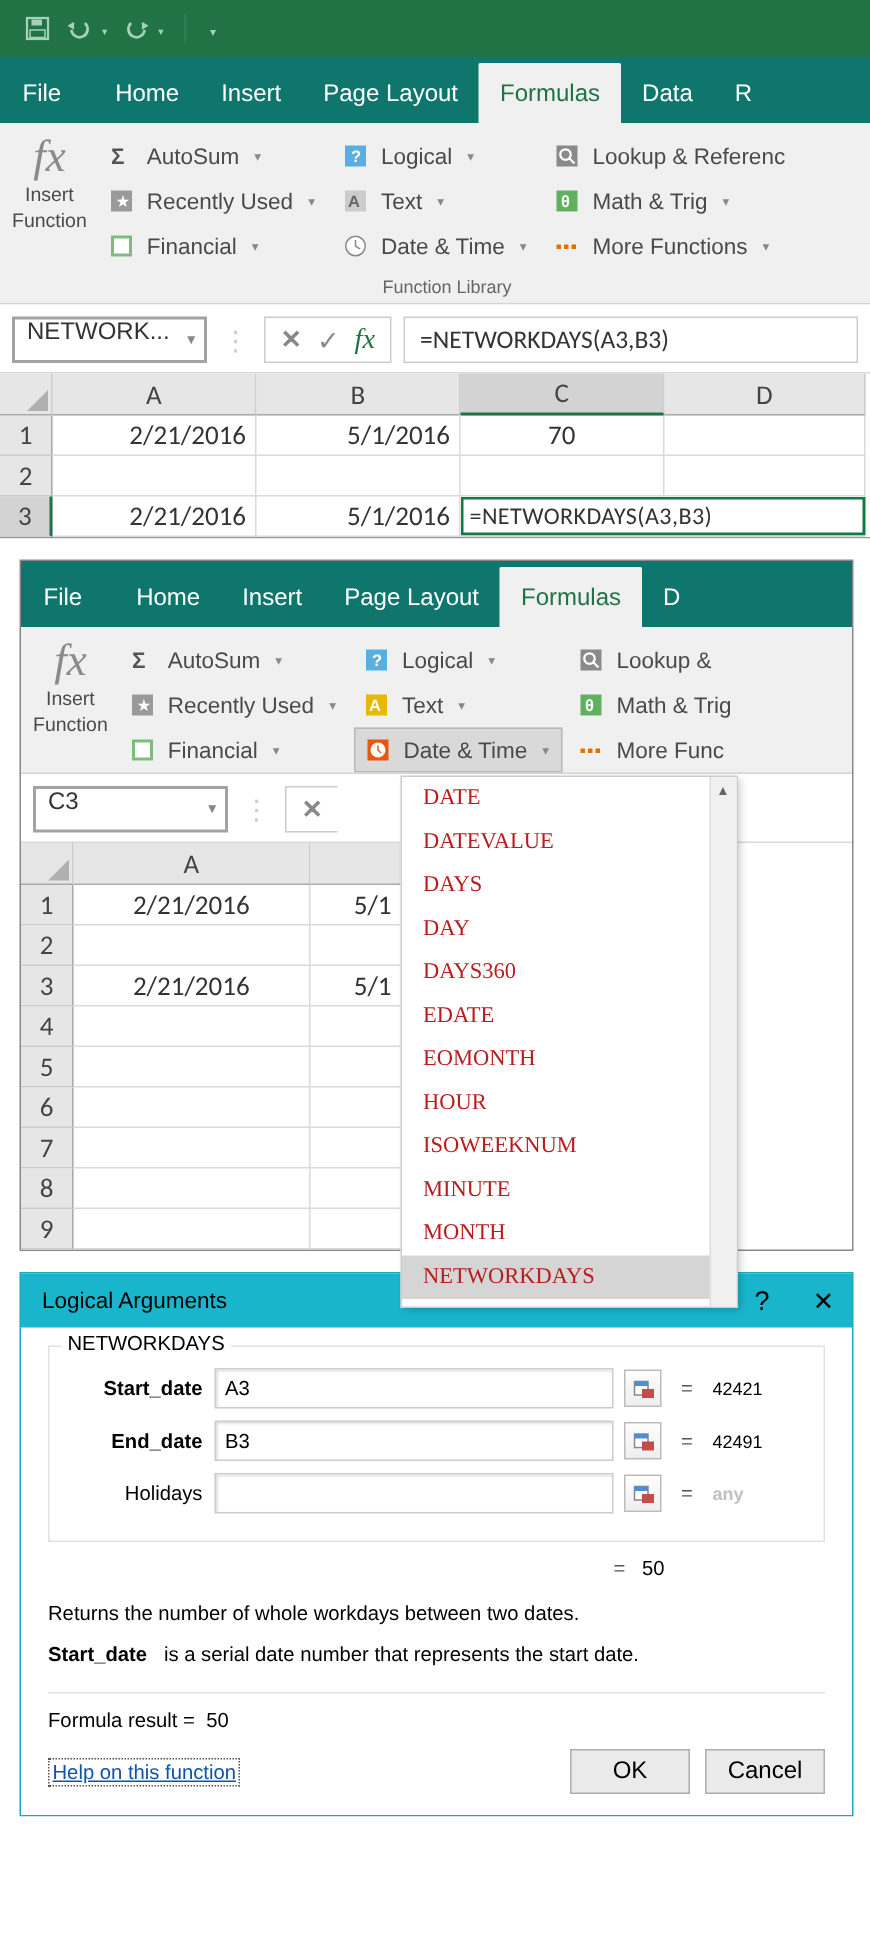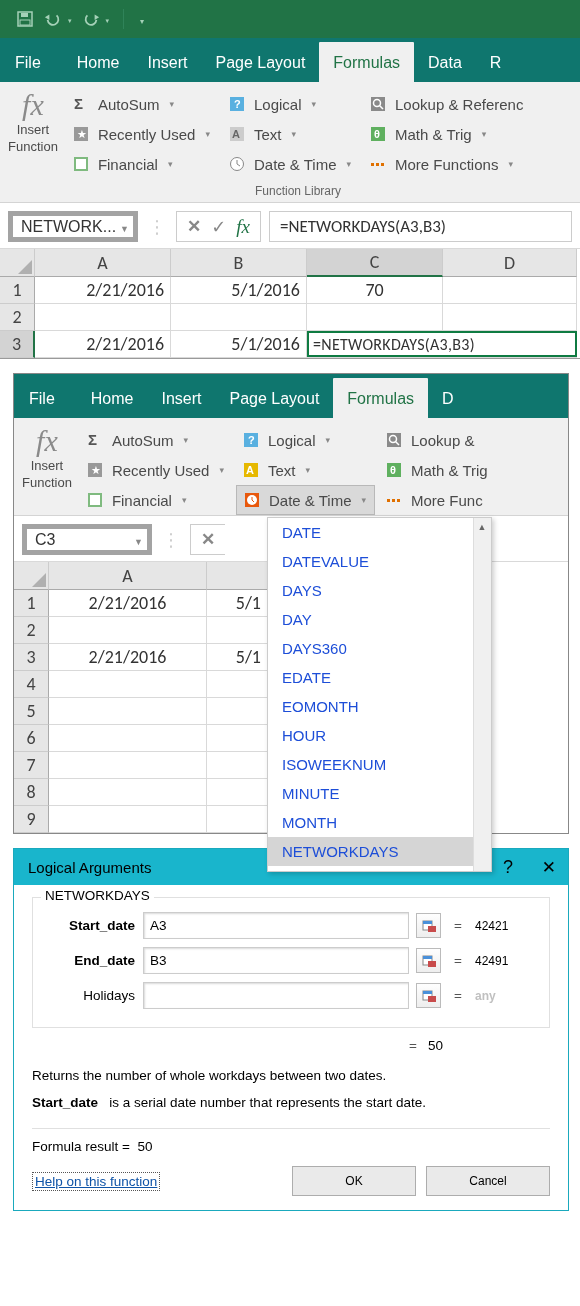--- a/index.html
+++ b/index.html
@@ -74,21 +74,21 @@
   .ribbon-body-inner { display:flex; flex-direction:column; flex:1;}
   .ribbon-row { display:flex; }
 
   
   .fb-row {
     display:flex; align-items:center; gap:8px;
     background:#fff; padding:8px 8px 6px 8px;
     border-bottom:1px solid #d9d9d9;
   }
   .namebox {
-    border:5px solid #a3a3a3; width:130px; height:31px; display:flex; align-items:center;
+    border:2px solid #a3a3a3; width:130px; height:31px; display:flex; 
     background:#fff; padding-left:8px; font-size:16px; position:relative;
   }
   .namebox .dd { position:absolute; right:4px; top:8px; font-size:9px; color:#888;}
   .fb-sep { color:#ccc; font-size:18px; margin:0 2px;}
   .fb-btns { display:flex; align-items:center; gap:10px; border:1px solid #ccc; height:31px; padding:0 10px;}
   .fb-btns .x { color:#888; font-size:17px; font-weight:bold;}
   .fb-btns .chk { color:#888; font-size:18px;}
   .fb-btns .fx { color:#217346; font-style:italic; font-size:19px; font-weight:500; font-family:"Segoe UI",serif;}
   .fb-input { border:1px solid #ccc; height:31px; flex:1; display:flex; align-items:center; padding-left:10px; font-size:17px; font-family: Calibri, sans-serif;}
 
@@ -110,21 +110,21 @@
 
   .block-spacer { height:14px; background:#fff; }
 
   
   .panel2 { width:556px; margin:0 0 0 13px; border:1px solid #888; }
   .dropdown-menu {
     position:absolute; background:#fff; border:1px solid #ccc;
     width:225px; box-shadow:2px 2px 5px rgba(0,0,0,0.2);
     z-index:10;
   }
-  .dd-item { padding:6px 14px; font-size:15px; color:#1d4ed8; cursor:pointer;}
+  .dd-item { padding:6px 14px; font-size:15px; color:#b91c1c; cursor:pointer;font-family:Liberation Serif, serif;}
   .dd-item.sel { background:#d5d5d5;}
   .dd-scroll-track { position:absolute; right:0; top:0; bottom:0; width:18px; background:#f0f0f0; border-left:1px solid #ddd;}
   .dd-scroll-up { position:absolute; top:0; right:0; width:18px;height:18px; display:flex;align-items:center;justify-content:center; font-size:9px; color:#666;}
 
   .highlight-btn { background:#d9d9d9; border:1px solid #b8b8b8; }
 
   
   .dialog {
     width:556px; margin:14px 0 0 13px; border:1px solid #1aa9bd;
     background:#fff; font-family: Tahoma, "Segoe UI", sans-serif;
@@ -147,21 +147,21 @@
   .eq { width:18px; text-align:center; color:#555;}
   .val { width:64px; font-size:12px; }
   .val.any { color:#c0c0c0;}
   .dlg-desc { font-size:13.5px; margin:14px 0 10px 0; line-height:1.35;}
   .dlg-arg-desc { font-size:13.5px; margin-bottom:18px;}
   .dlg-hr { border:none; border-top:1px solid #e0e0e0; margin:6px 0 10px 0;}
   .dlg-result { font-size:13.5px; margin-bottom:12px;}
   .dlg-footer { display:flex; align-items:center; justify-content:space-between;}
   .dlg-link { color:#0e53a7; font-size:13.5px; border:1px dotted #555; padding:1px 2px; text-decoration:underline;}
   .dlg-btns { display:flex; gap:10px;}
-  .dlg-btn { width:124px; height:30px; border:1px solid #adadad; background:#eaeaea; display:flex;align-items:center;justify-content:center; font-size:12px;}
+  .dlg-btn { width:80px; height:30px; border:1px solid #adadad; background:#eaeaea; display:flex;align-items:center;justify-content:center; font-size:16px;}
   .bold { font-weight:bold; }
 
   
   .ico-box { display:inline-flex; width:22px;height:22px; align-items:center;justify-content:center;}
 </style>
 </head>
 <body>
 
 <div class="ribbon" style="width:580px;">
   <div class="titlebar">

